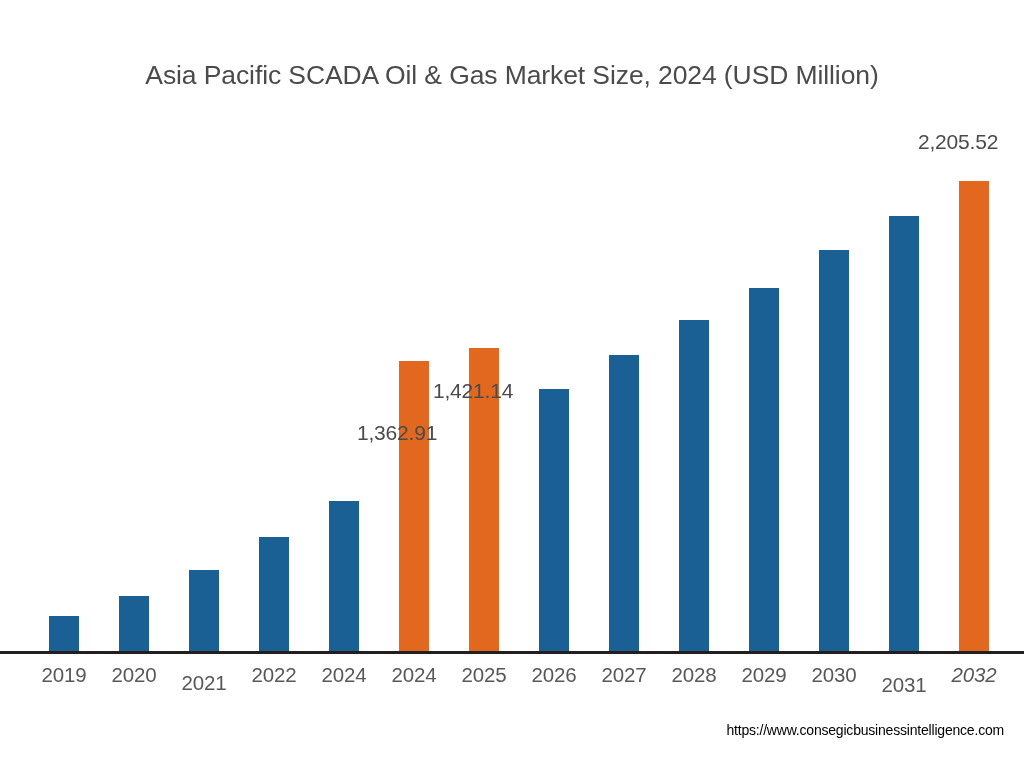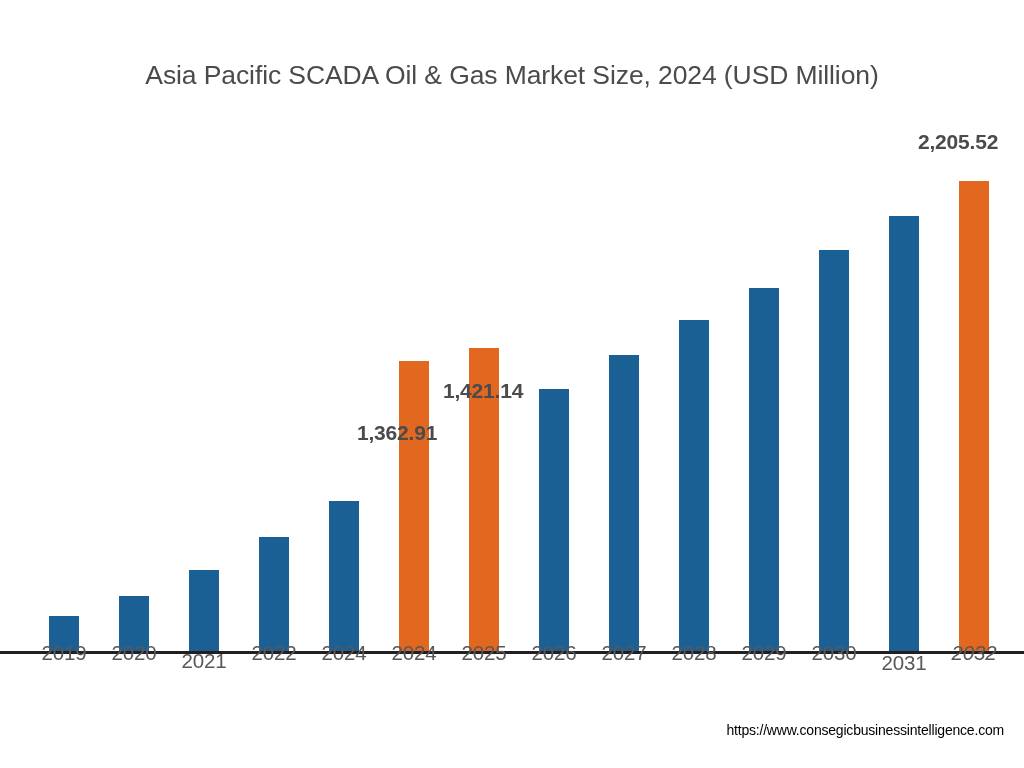--- a/index.html
+++ b/index.html
@@ -51,30 +51,30 @@
     left: 0;
     top: 651px;
     width: 1024px;
     height: 3px;
     background: #231f20;
   }
 
   .value-label {
     position: absolute;
     font-size: 21px;
-    font-weight: 700;
+    font-weight: 400;
     color: #4b4b4d;
     white-space: nowrap;
     letter-spacing: -0.2px;
   }
 
   #x-axis-labels {
     position: absolute;
     left: 0;
-    top: 641px;
+    top: 663px;
     width: 1024px;
     height: 34px;
   }
   .x-tick {
     position: absolute;
     top: 0;
     width: 72px;
     text-align: center;
     font-size: 20.5px;
     font-weight: 400;
@@ -112,21 +112,21 @@
     <div class="bar blue" title="2026: 1231" style="left: 539px; width: 30px; bottom: 3px; height: 262px; background: rgb(27, 96, 148);"></div>
     <div class="bar blue" title="2027: 1391" style="left: 609px; width: 30px; bottom: 3px; height: 296px; background: rgb(27, 96, 148);"></div>
     <div class="bar blue" title="2028: 1551" style="left: 679px; width: 30px; bottom: 3px; height: 331px; background: rgb(27, 96, 148);"></div>
     <div class="bar blue" title="2029: 1705" style="left: 749px; width: 30px; bottom: 3px; height: 363px; background: rgb(27, 96, 148);"></div>
     <div class="bar blue" title="2030: 1884" style="left: 819px; width: 30px; bottom: 3px; height: 401px; background: rgb(27, 96, 148);"></div>
     <div class="bar blue" title="2031: 2042" style="left: 889px; width: 30px; bottom: 3px; height: 435px; background: rgb(27, 96, 148);"></div>
     <div class="bar orange" title="2032: 2205.52" style="left: 959px; width: 30px; bottom: 3px; height: 470px; background: rgb(226, 103, 31);"></div>
 
     <div class="value-label" id="label-2024" style="left:357px; top:421px;text-align:center;">1,362.91</div>
 
-    <div class="value-label" id="label-2025" style="left:433px; top:379px;margin-left:10px;">1,421.14</div>
+    <div class="value-label" id="label-2025" style="left:433px; top:379px;">1,421.14</div>
 
     <div class="value-label" id="label-2032" style="left:918px; top:130px;">2,205.52</div>
   </div>
 
   <div id="axis-line"></div>
 
   <div id="x-axis-labels">
     <div class="x-tick" style="left: 28px;">2019</div>
     <div class="x-tick" style="left: 98px;">2020</div>
     <div class="x-tick" style="left: 168px; margin-top: 8px;">2021</div>

